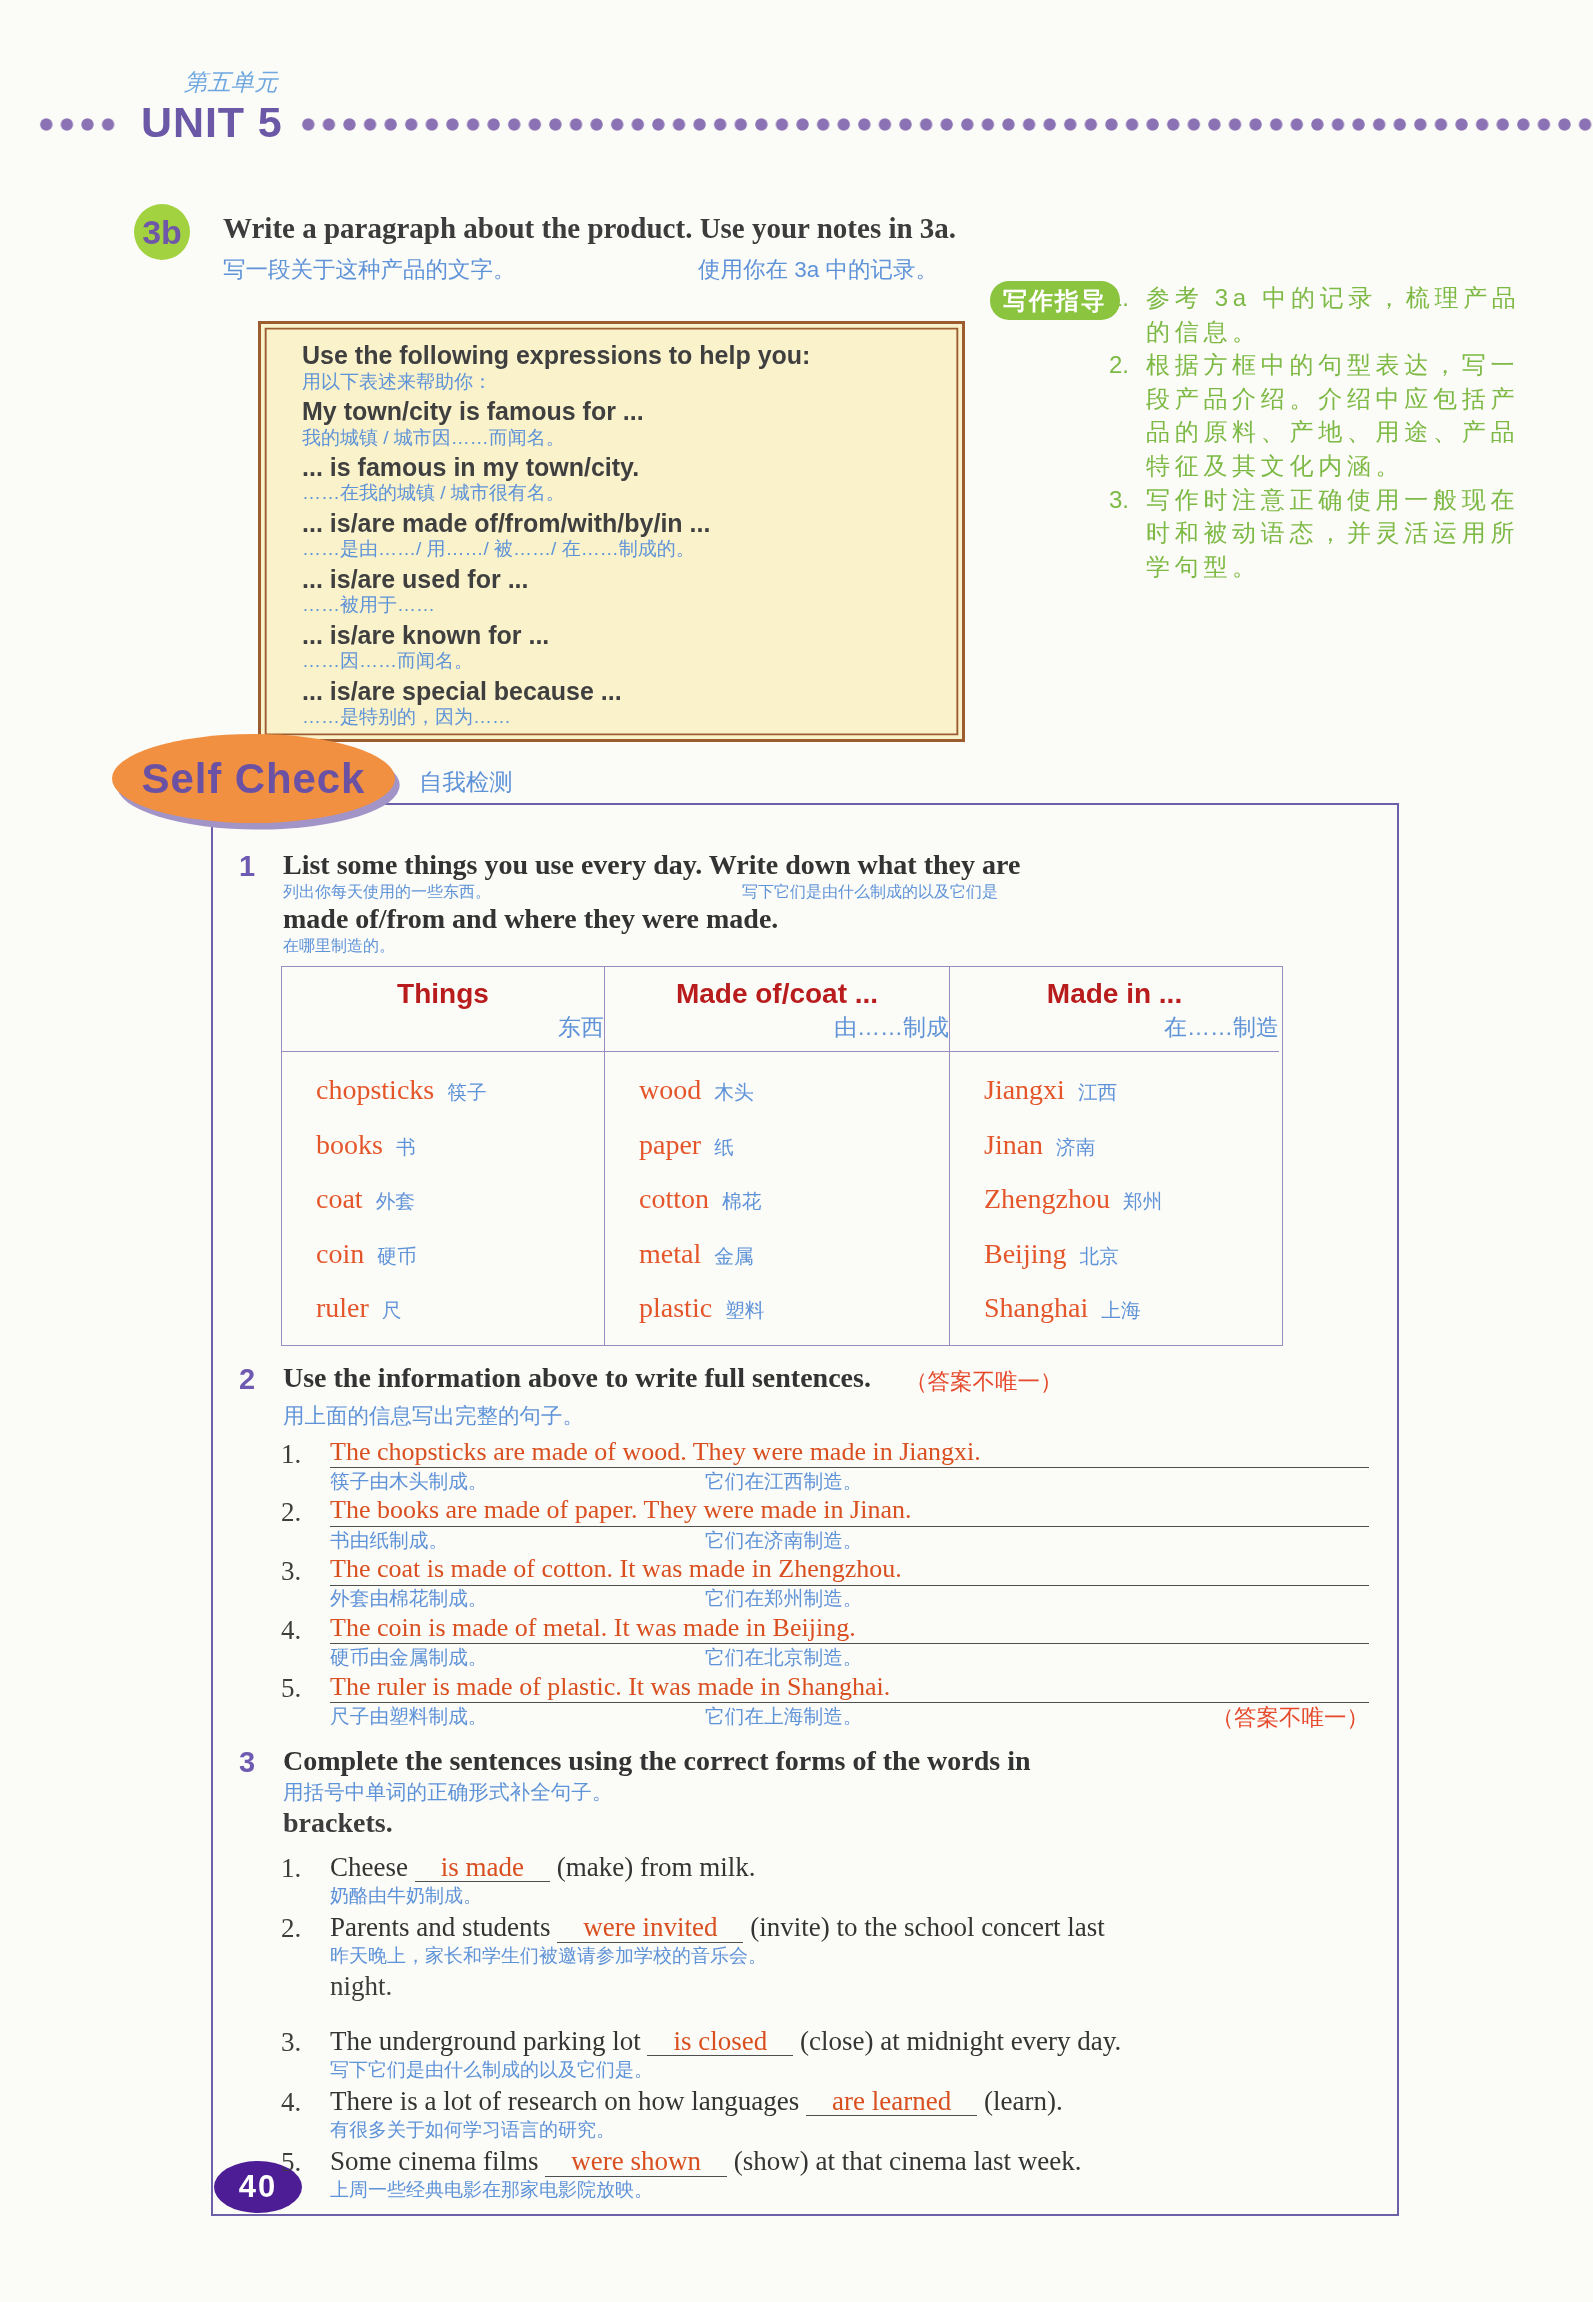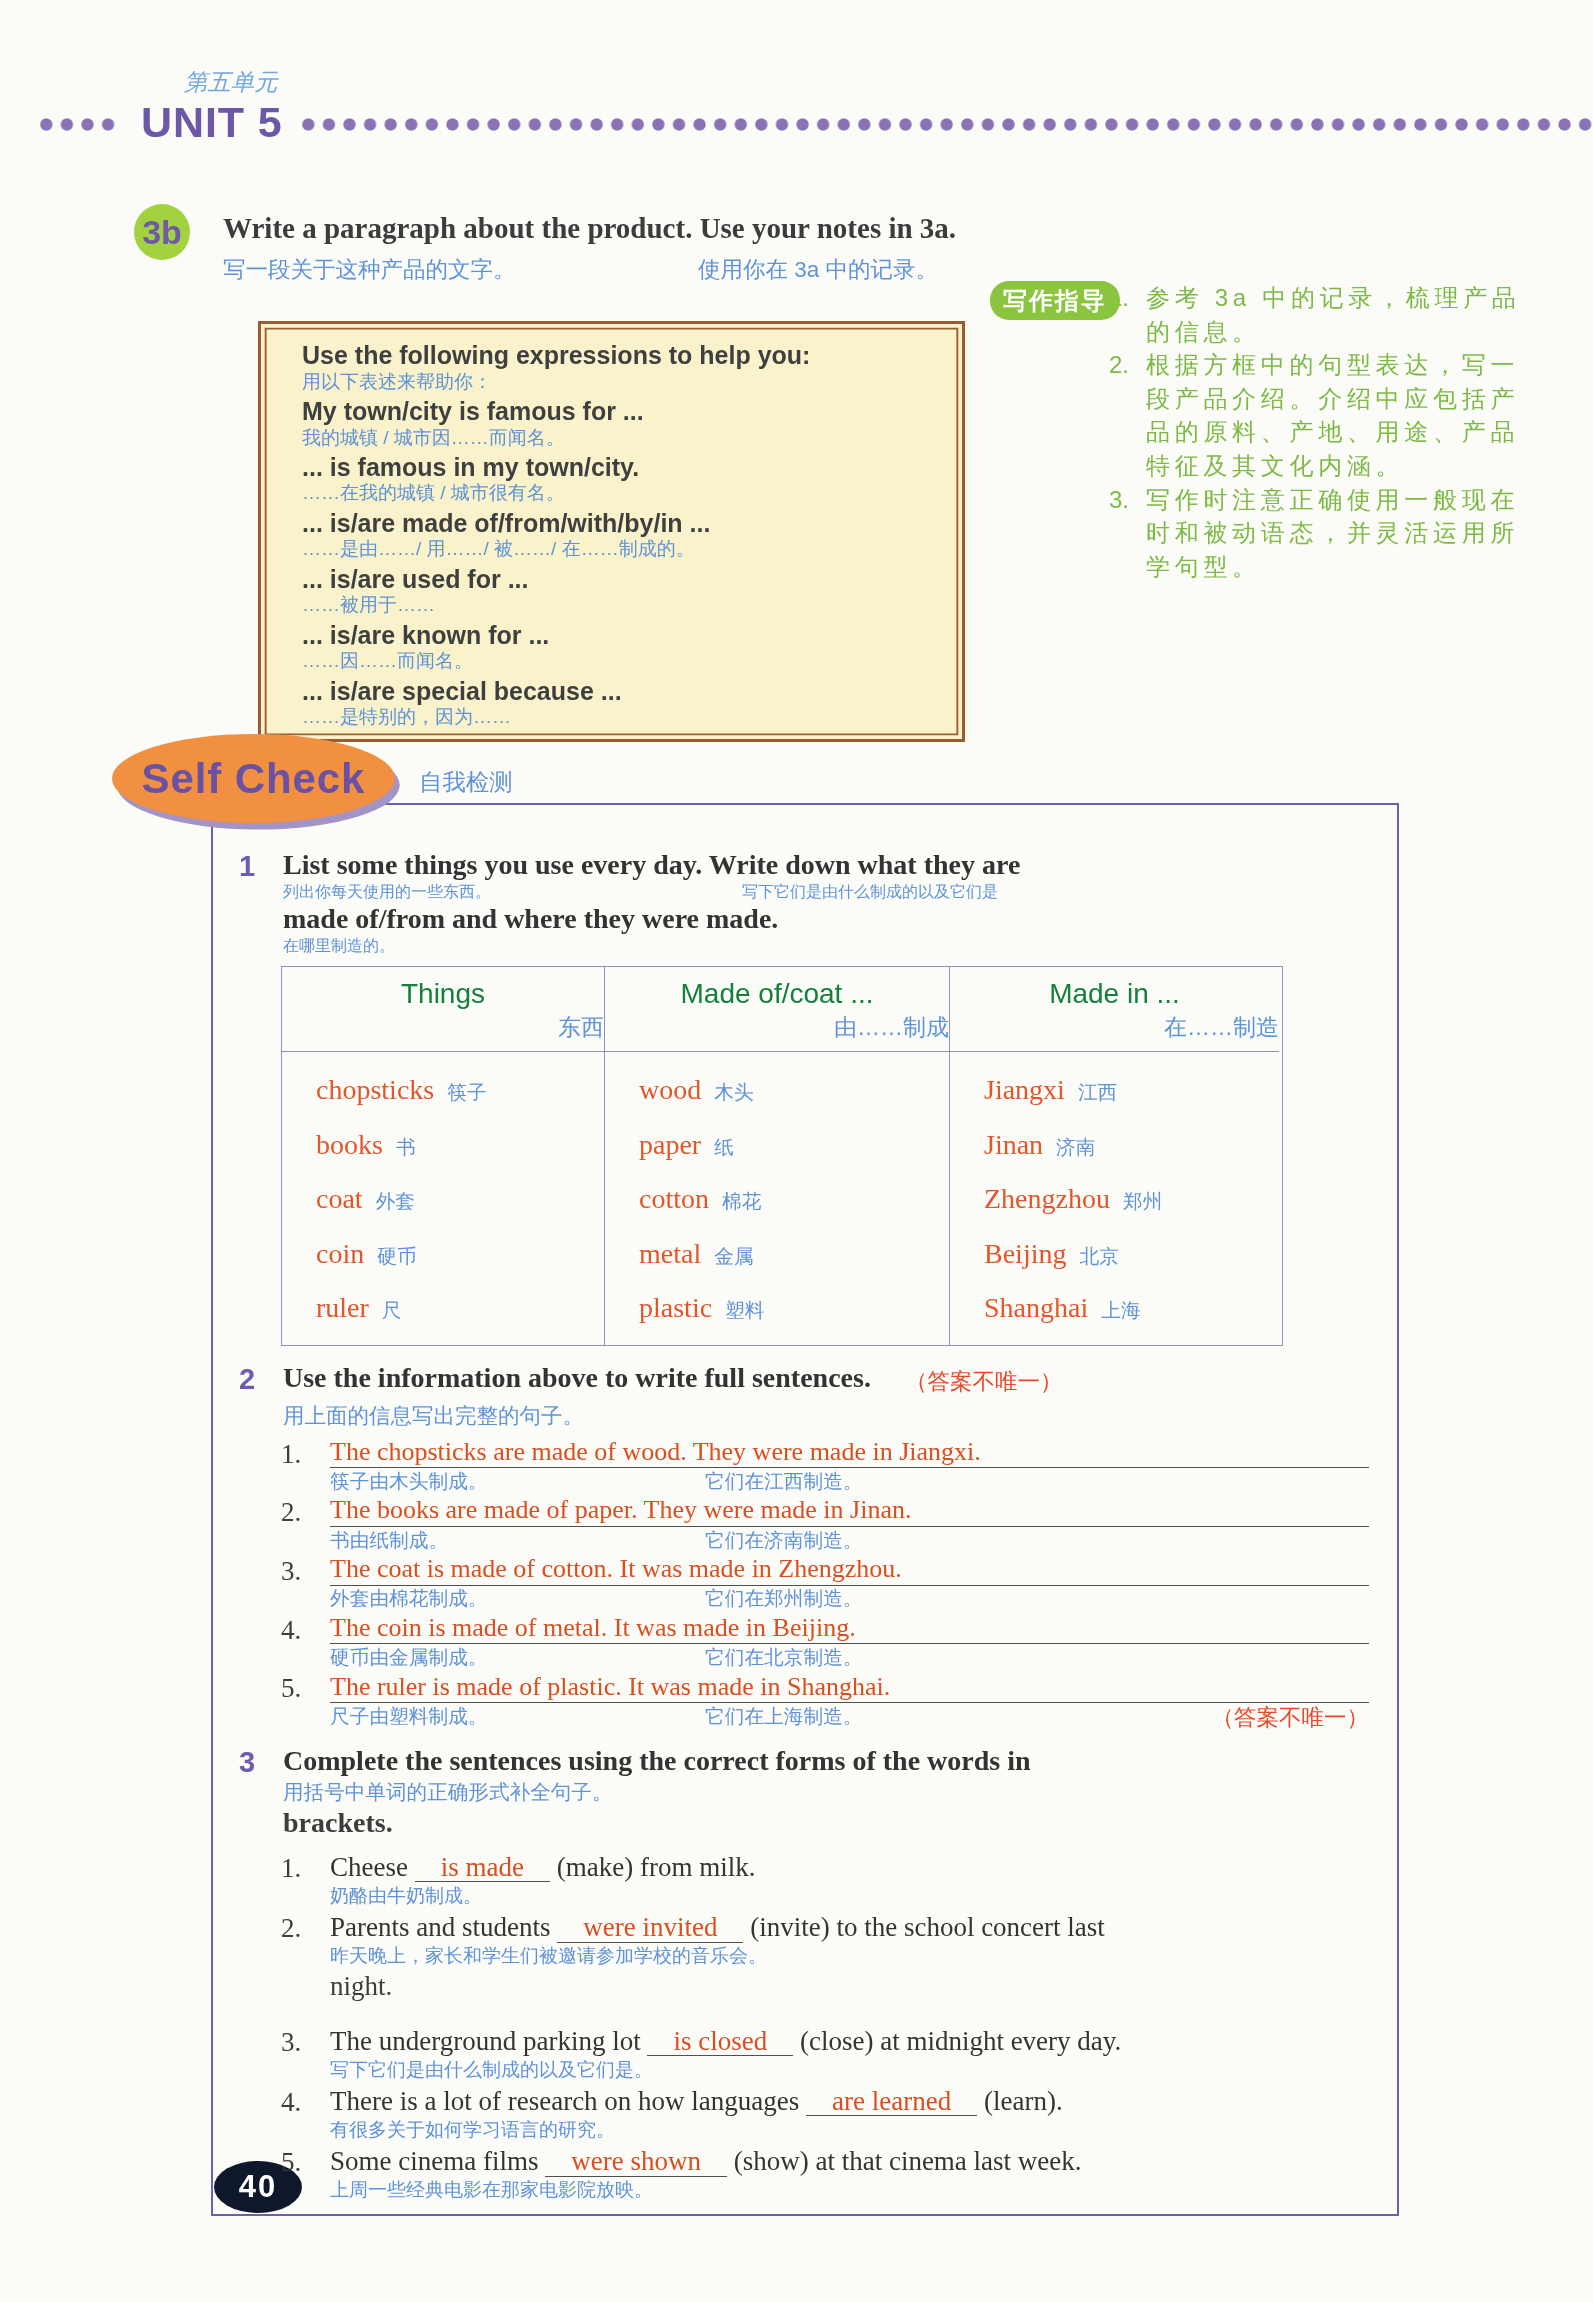--- a/index.html
+++ b/index.html
@@ -63,21 +63,21 @@
   .ex-title { font-family:"Liberation Serif", serif; font-weight:bold; font-size:28px; line-height:1.2; color:#333; }
   .ex1-zh-row { display:flex; font-size:16px; line-height:1.3; }
   .ex1-zh-row .p1 { width:459px; }
 
   
   .tbl { margin:9.4px 0 0 42px; width:1002px; border:1.9px solid #9b8cc0;
     display:grid; grid-template-columns:323px 345px 329px; }
   .th { border-bottom:1.9px solid #9b8cc0; text-align:center; padding:11.2px 0 7.5px; }
   .th, .tc { border-right:1.9px solid #9b8cc0; }
   .th.last, .tc.last { border-right:none; }
-  .th-en { color:#15803d; font-weight:normal; font-size:28px; }
+  .th-en { color:#b91c1c; font-weight:bold; font-size:28px; }
   .th-zh { font-size:23px; margin-top:1.9px;text-align:right; }
   .tc { padding:0 0 20.6px 34px; }
   .entry { margin-top:22.5px; white-space:nowrap; }
   .entry .en { font-family:"Liberation Serif", serif; font-size:28px; color:#e4562a; }
   .entry .zh { font-size:19.7px; margin-left:13px; }
 
   
   .ex2 { margin-top:15px; }
   .ex2-note, .ex2-note2 { color:#e6492c; font-size:22.5px; white-space:nowrap; }
   .ex2-note { margin-left:34px; padding-top:5.6px; }
@@ -97,21 +97,21 @@
   .q-item { display:flex; margin-left:42px; margin-top:5.6px; }
   .q-body { width:1045px; }
   .q-line { font-family:"Liberation Serif", serif; font-size:27px; line-height:1.15; color:#343434; }
   .blank { display:inline-block; border-bottom:1.9px solid #4f4f4f; padding:0 26px; line-height:1.05; }
   .blank .ans { color:#d94f1f; }
   .q-zh { font-size:19px; line-height:1.15; margin-top:1.9px; }
   .q-cont { font-family:"Liberation Serif", serif; font-size:27px; margin-top:3.7px; }
   .gap-before { margin-top:24px; }
 
   .page-num { position:absolute; top:2161px; left:214px; width:88px; height:52px; border-radius:50%;
-    background:#0f172a; color:#ffffff; font-weight:bold; font-size:31px; letter-spacing:1.9px;
+    background:#4c1d95; color:#ffffff; font-weight:bold; font-size:31px; letter-spacing:1.9px;
     display:flex; align-items:center; justify-content:center; }
 </style>
 </head>
 <body>
 
 <div class="page">
 
   <div class="header-row">
     <div class="dotline dots-left"></div>
     <div class="unit-block">

